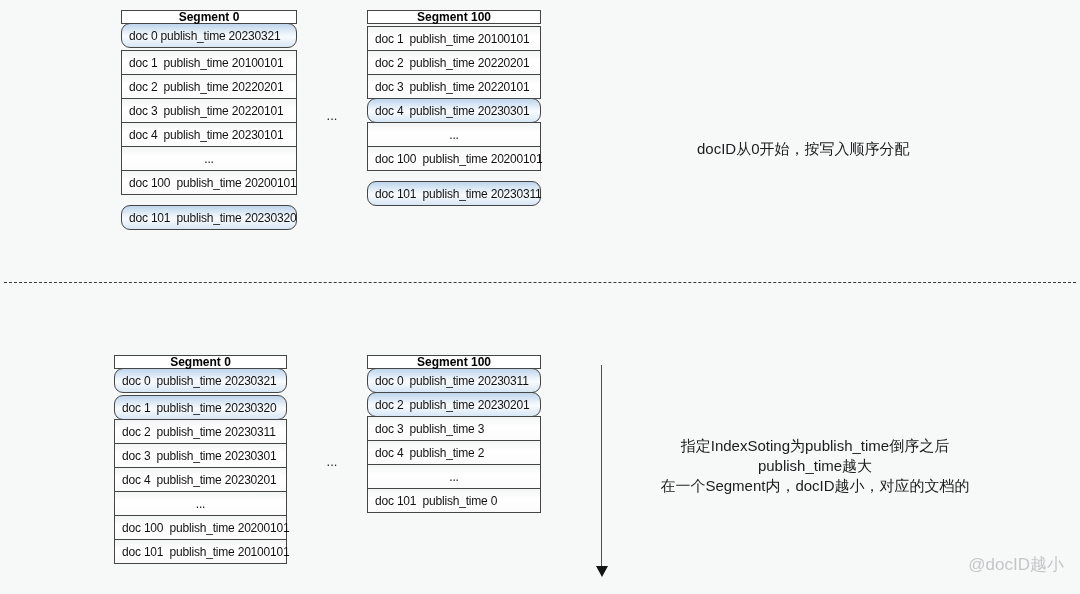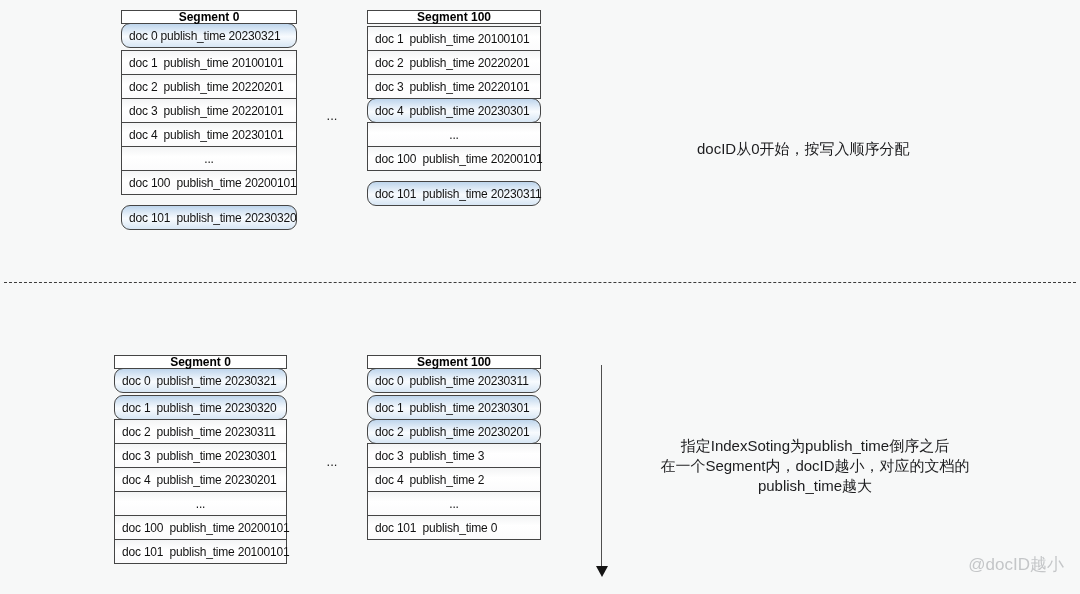--- a/index.html
+++ b/index.html
@@ -93,34 +93,33 @@
       <div class="row">doc 3  publish_time 20230301</div>
       <div class="row">doc 4  publish_time 20230201</div>
       <div class="row dots">...</div>
       <div class="row">doc 100  publish_time 20200101</div>
       <div class="row">doc 101  publish_time 20100101</div>
     </div>
 
   <div class="seg-table pos-br">
       <div class="seg-header">Segment 100</div>
       <div class="row hl">doc 0  publish_time 20230311</div>
-      <div class="row hl gap">doc 1  publish_time 20230301</div>
       <div class="row hl">doc 2  publish_time 20230201</div>
       <div class="row">doc 3  publish_time 3</div>
       <div class="row">doc 4  publish_time 2</div>
       <div class="row dots">...</div>
       <div class="row">doc 101  publish_time 0</div>
     </div>
 
   <div class="ellipsis bottom">...</div>
 
   <div class="arrow-line"></div>
   <div class="arrow-head"></div>
 
   <div class="annotation-bottom">
     <div>指定IndexSoting为publish_time倒序之后</div>
+    <div>publish_time越大</div>
     <div>在一个Segment内，docID越小，对应的文档的</div>
-    <div>publish_time越大</div>
   </div>
 
   <div class="watermark">@docID越小</div>
 
 </div>
 
 </body></html>

